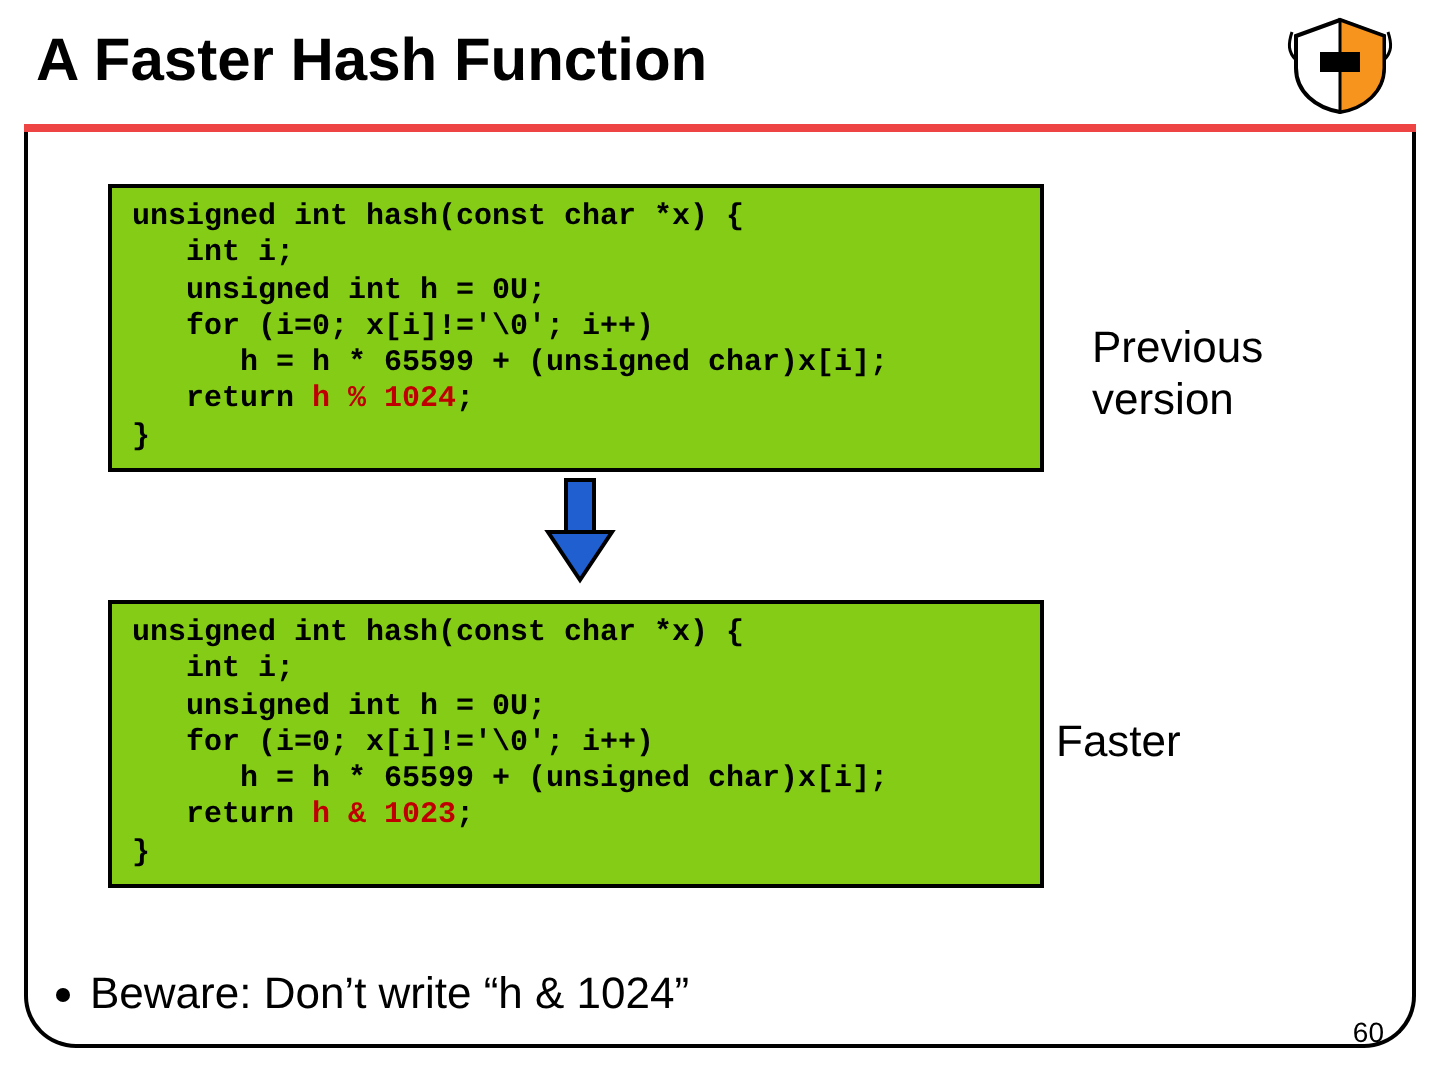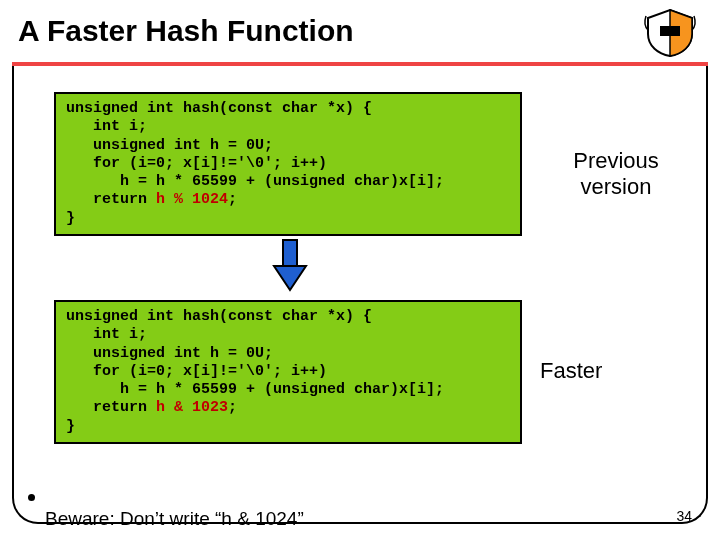--- a/index.html
+++ b/index.html
@@ -61,22 +61,22 @@
     color: #000;
   }
   .codebox .hl { color: #c00000; }
   #box1 { left: 54px; top: 92px; width: 468px; }
   #box2 { left: 54px; top: 300px; width: 468px; }
   .annot {
     position: absolute;
     font-size: 22px;
     color: #000;
   }
-  #annot1 { left: 546px; top: 148px; width: 140px; text-align: center; }
-  #annot2 { left: 540px; top: 358px; width: 140px; }
+  #annot1 { left: 546px; top: 161px; width: 140px; }
+  #annot2 { left: 528px; top: 358px; width: 140px; }
   .arrow {
     position: absolute;
     left: 270px;
     top: 238px;
     width: 40px;
     height: 56px;
   }
   .bullet-row {
     position: absolute;
     left: 28px;
@@ -87,23 +87,22 @@
   }
   .bullet-dot {
     width: 7px;
     height: 7px;
     background: #000;
     border-radius: 50%;
     margin-top: 10px;
     flex: 0 0 auto;
   }
   .bullet-text {
-    font-size: 19px;
+    font-size: 22px;
     color: #000;
-    margin-top: 24px;
   }
   .pagenum {
     position: absolute;
     right: 28px;
     bottom: 16px;
     font-size: 14px;
     color: #000;
   }
 </style>
 </head>
@@ -152,15 +151,15 @@
 <span>   return </span><span class="hl">h &amp; 1023</span><span>;</span>
 <span>}</span></div>
 
   <div id="annot2" class="annot">Faster</div>
 
   <div class="bullet-row">
     <div class="bullet-dot"></div>
     <div class="bullet-text">Beware: Don’t write “h &amp; 1024”</div>
   </div>
 
-  <div class="pagenum">34</div>
+  <div class="pagenum">60</div>
 
 </div>
 
 </body></html>

